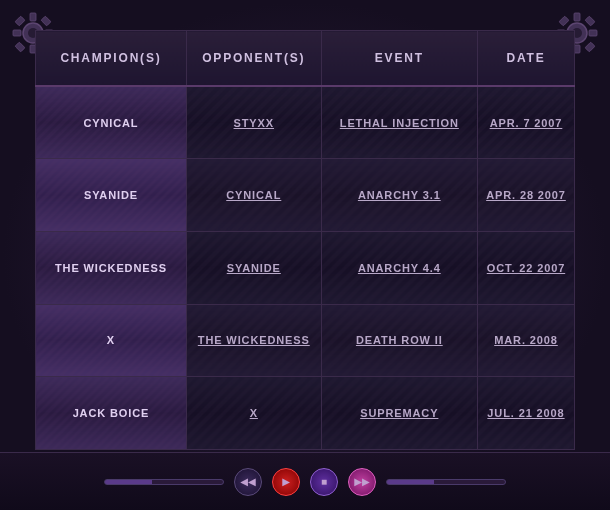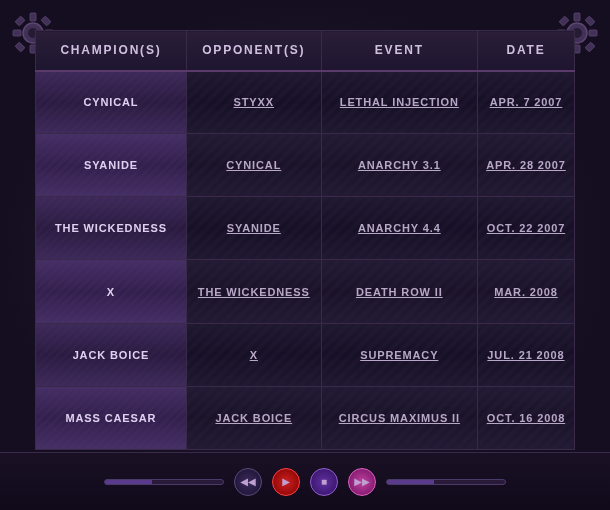--- a/index.html
+++ b/index.html
@@ -51,21 +51,21 @@
 
     th, td {
       border: 1px solid #3a2a4a;
       text-align: center;
       vertical-align: middle;
       color: #c8b8d8;
       letter-spacing: 0.08em;
       font-size: 11px;
       font-weight: bold;
       text-transform: uppercase;
-      padding: 4px 6px;
+      padding: 20px 6px;
     }
 
     thead th {
       background: linear-gradient(180deg, #2a1e38 0%, #1e1530 100%);
       color: #d0c0e0;
       font-size: 12px;
       letter-spacing: 0.15em;
       border-bottom: 2px solid #5a3a6a;
       height: 40px;
     }
@@ -290,26 +290,20 @@
           <td>THE WICKEDNESS</td>
           <td>DEATH ROW II</td>
           <td>MAR. 2008</td>
         </tr>
         <tr>
           <td>JACK BOICE</td>
           <td>X</td>
           <td>SUPREMACY</td>
           <td>JUL. 21 2008</td>
         </tr>
-        <tr>
-          <td>MASS CAESAR</td>
-          <td>JACK BOICE</td>
-          <td>CIRCUS MAXIMUS II</td>
-          <td>OCT. 16 2008</td>
-        </tr>
       </tbody>
   </table>
 </div>
 
 <div class="media-bar">
   <div class="media-slider"></div>
   <div class="media-btn dark">◀◀</div>
   <div class="media-btn red">▶</div>
   <div class="media-btn purple">■</div>
   <div class="media-btn pink">▶▶</div>

